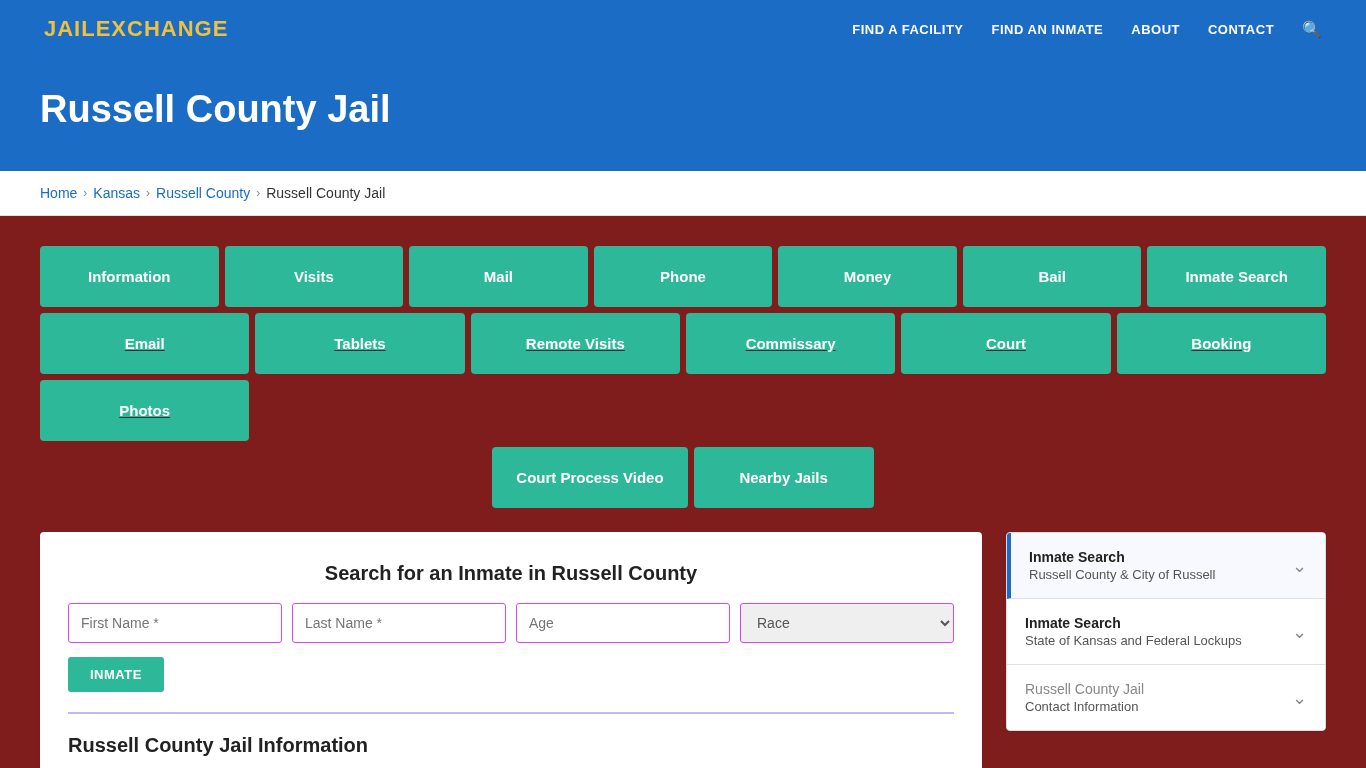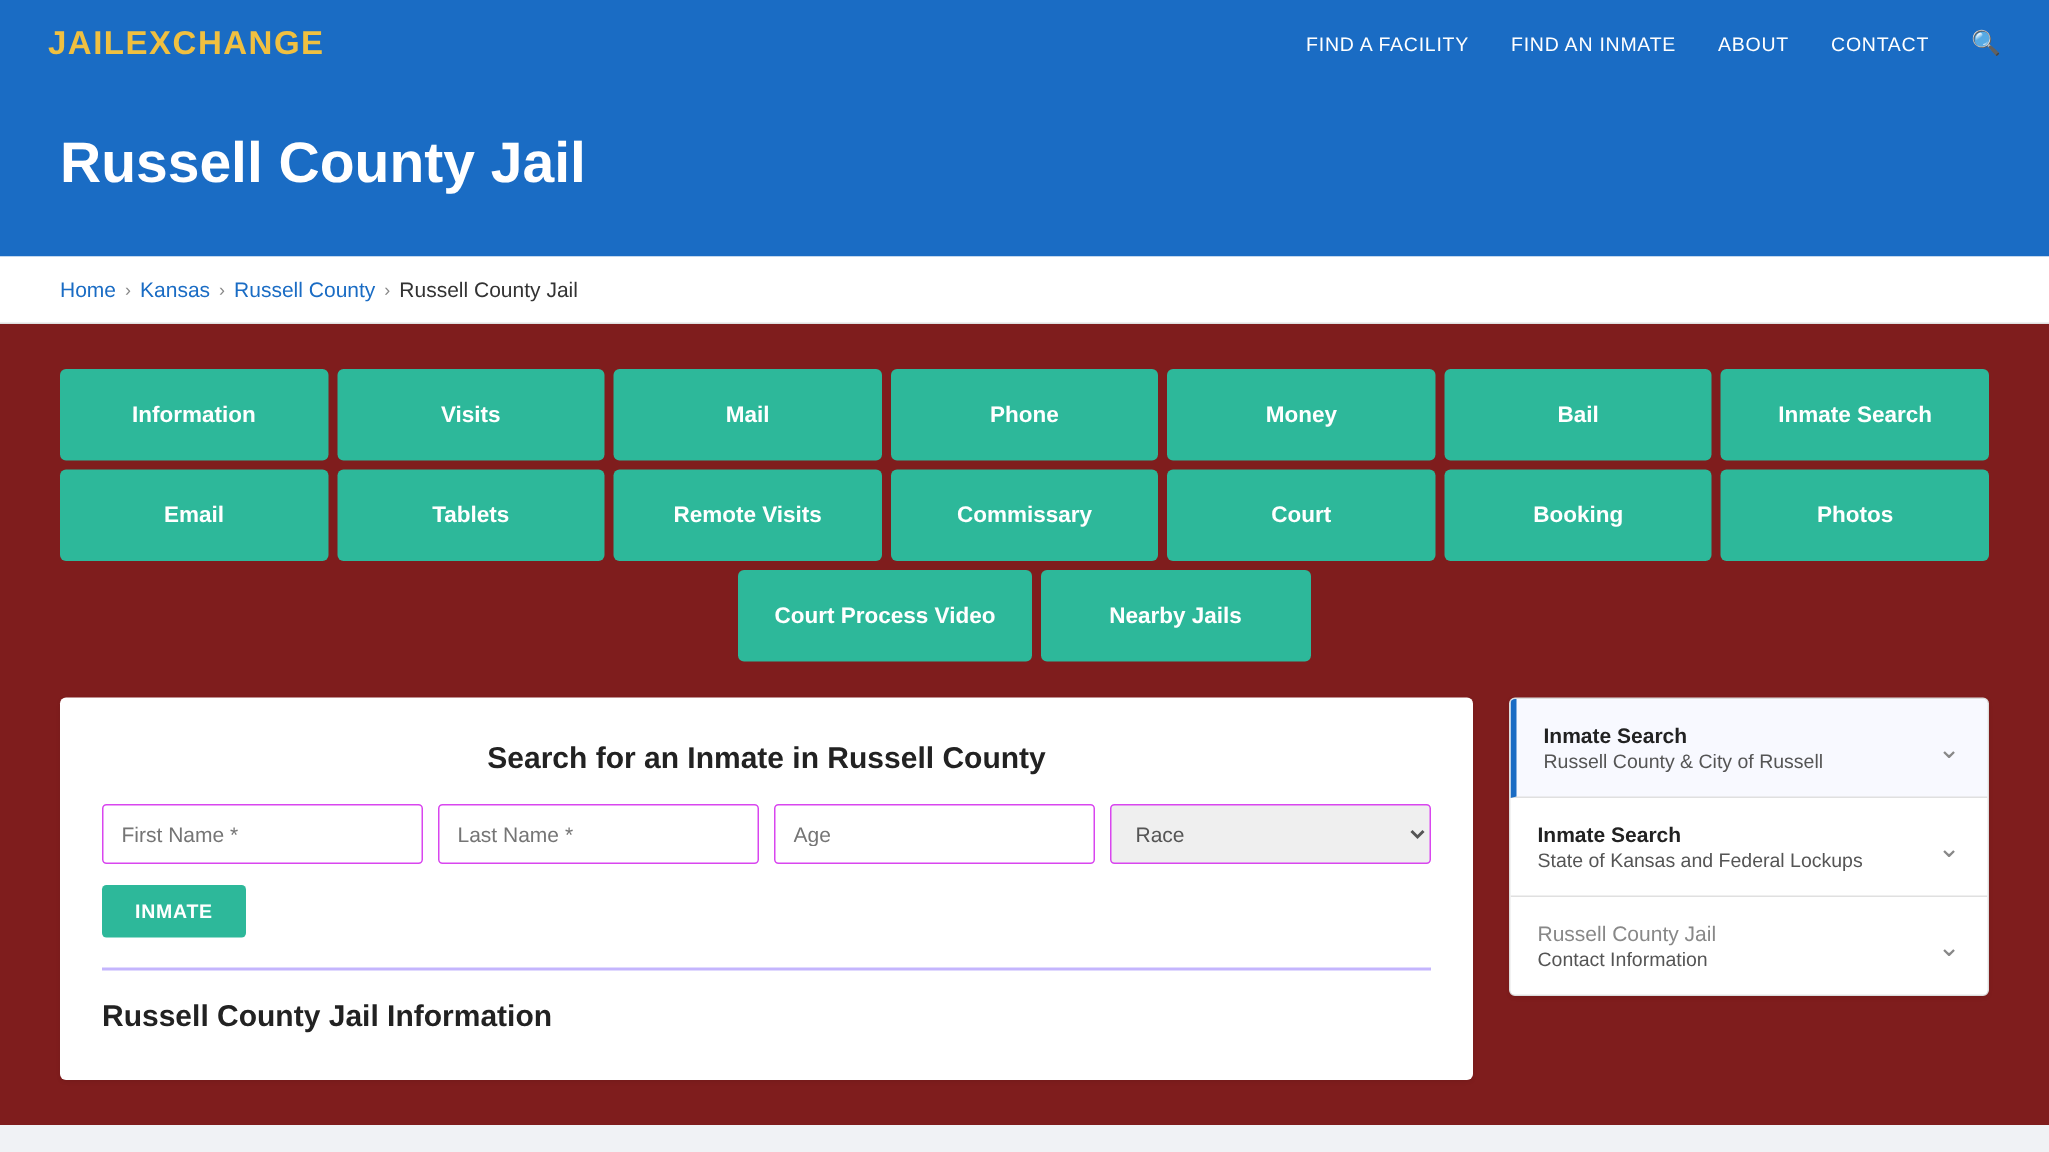--- a/index.html
+++ b/index.html
@@ -1,39 +1,39 @@
 <!DOCTYPE html>
 <html><head>
   <meta charset="utf-8">
   <style>
     * { margin: 0; padding: 0; box-sizing: border-box; }
     body { font-family: Arial, sans-serif; background: #f0f2f5; color: #333; }
 
     
     .header {
       background: #1a6cc4;
-      padding: 0 32px;
+      padding: 0 44px;
       height: 58px;
       display: flex;
       align-items: center;
       justify-content: space-between;
     }
     .logo {
       font-size: 22px;
       font-weight: 900;
       color: #fff;
       letter-spacing: 1px;
     }
     .logo span { color: #f0c040; }
     .nav { display: flex; align-items: center; gap: 28px; }
     .nav a {
       color: #fff;
       text-decoration: none;
       font-size: 13px;
-      font-weight: 400;
+      font-weight: 700;
       letter-spacing: 0.5px;
     }
     .nav-search { color: #fff; font-size: 16px; cursor: pointer; }
 
     
     .hero {
       background: #1a6cc4;
       padding: 30px 40px 40px 40px;
     }
     .hero h1 {
@@ -66,23 +66,24 @@
 
     
     .btn-grid {
       display: grid;
       grid-template-columns: repeat(7, 1fr);
       gap: 6px;
       margin-bottom: 6px;
     }
     .btn-grid-row2 {
       display: grid;
-      grid-template-columns: repeat(7, 1fr);
+      grid-template-columns: repeat(6, 1fr);
       gap: 6px;
       margin-bottom: 6px;
+      text-decoration: underline;
     }
     .btn-grid-row3 {
       display: flex;
       justify-content: center;
       gap: 6px;
       margin-bottom: 24px;
     }
     .grid-btn {
       background: #2db89a;
       color: #fff;

